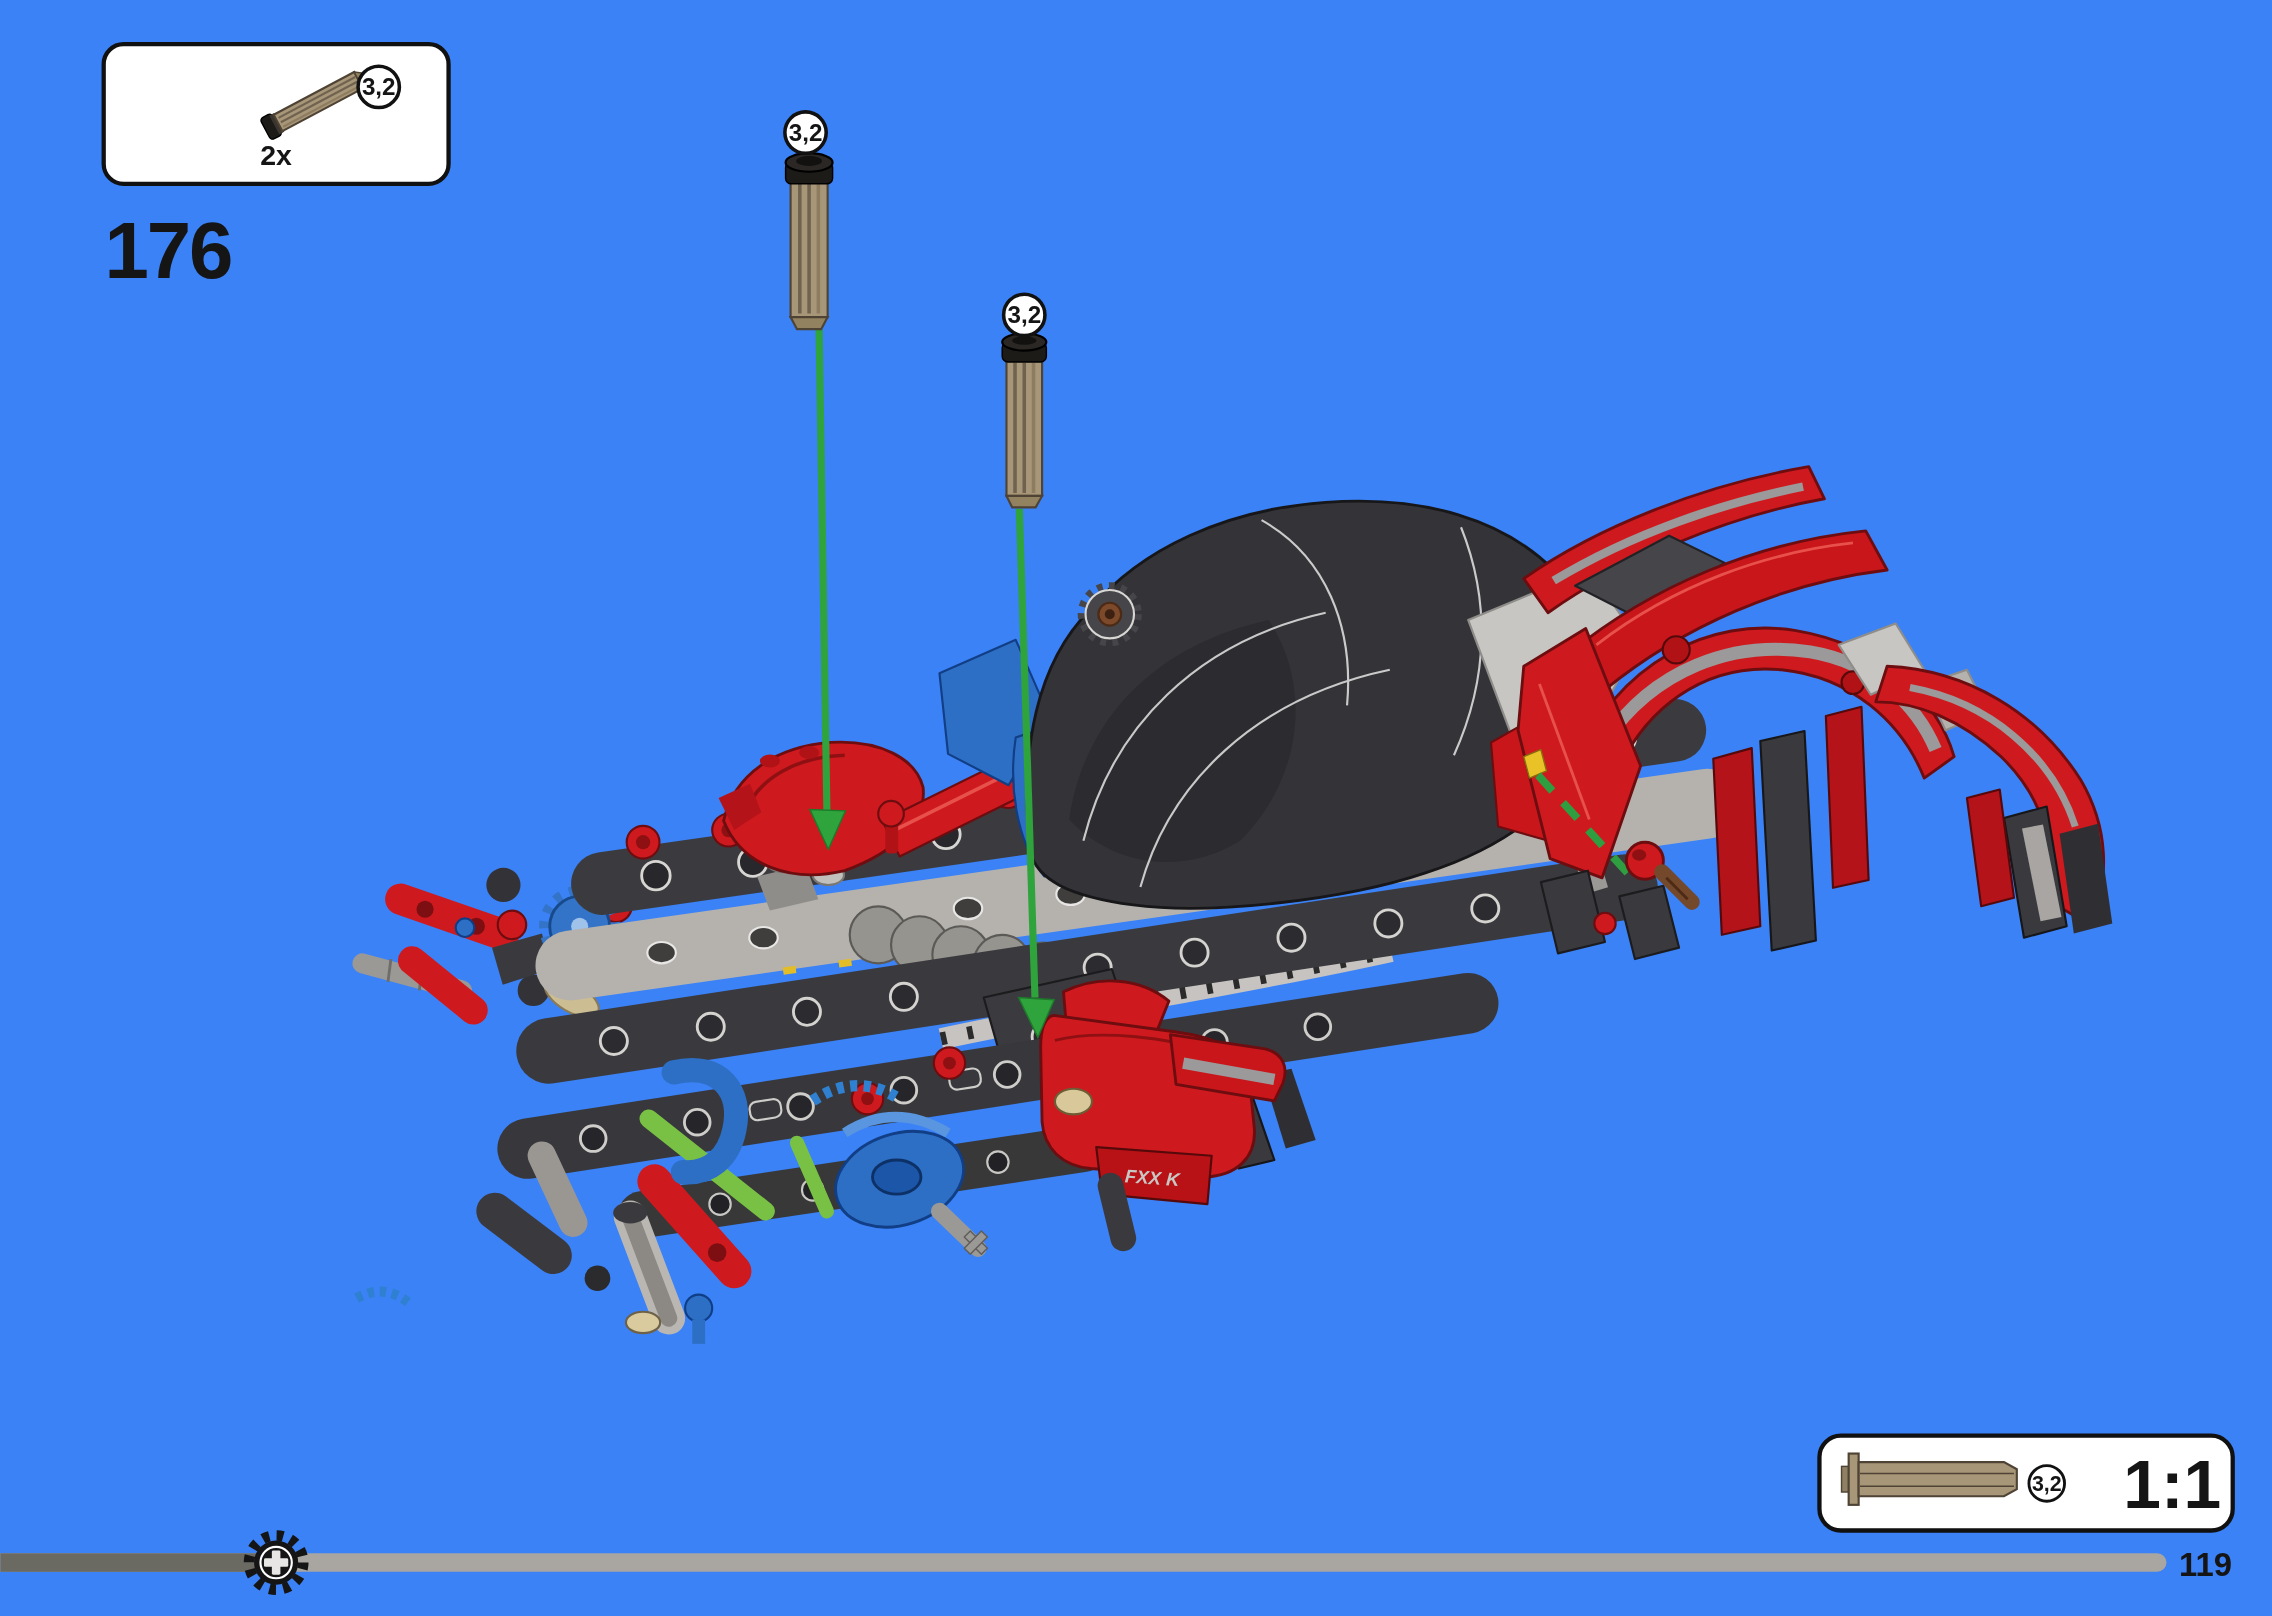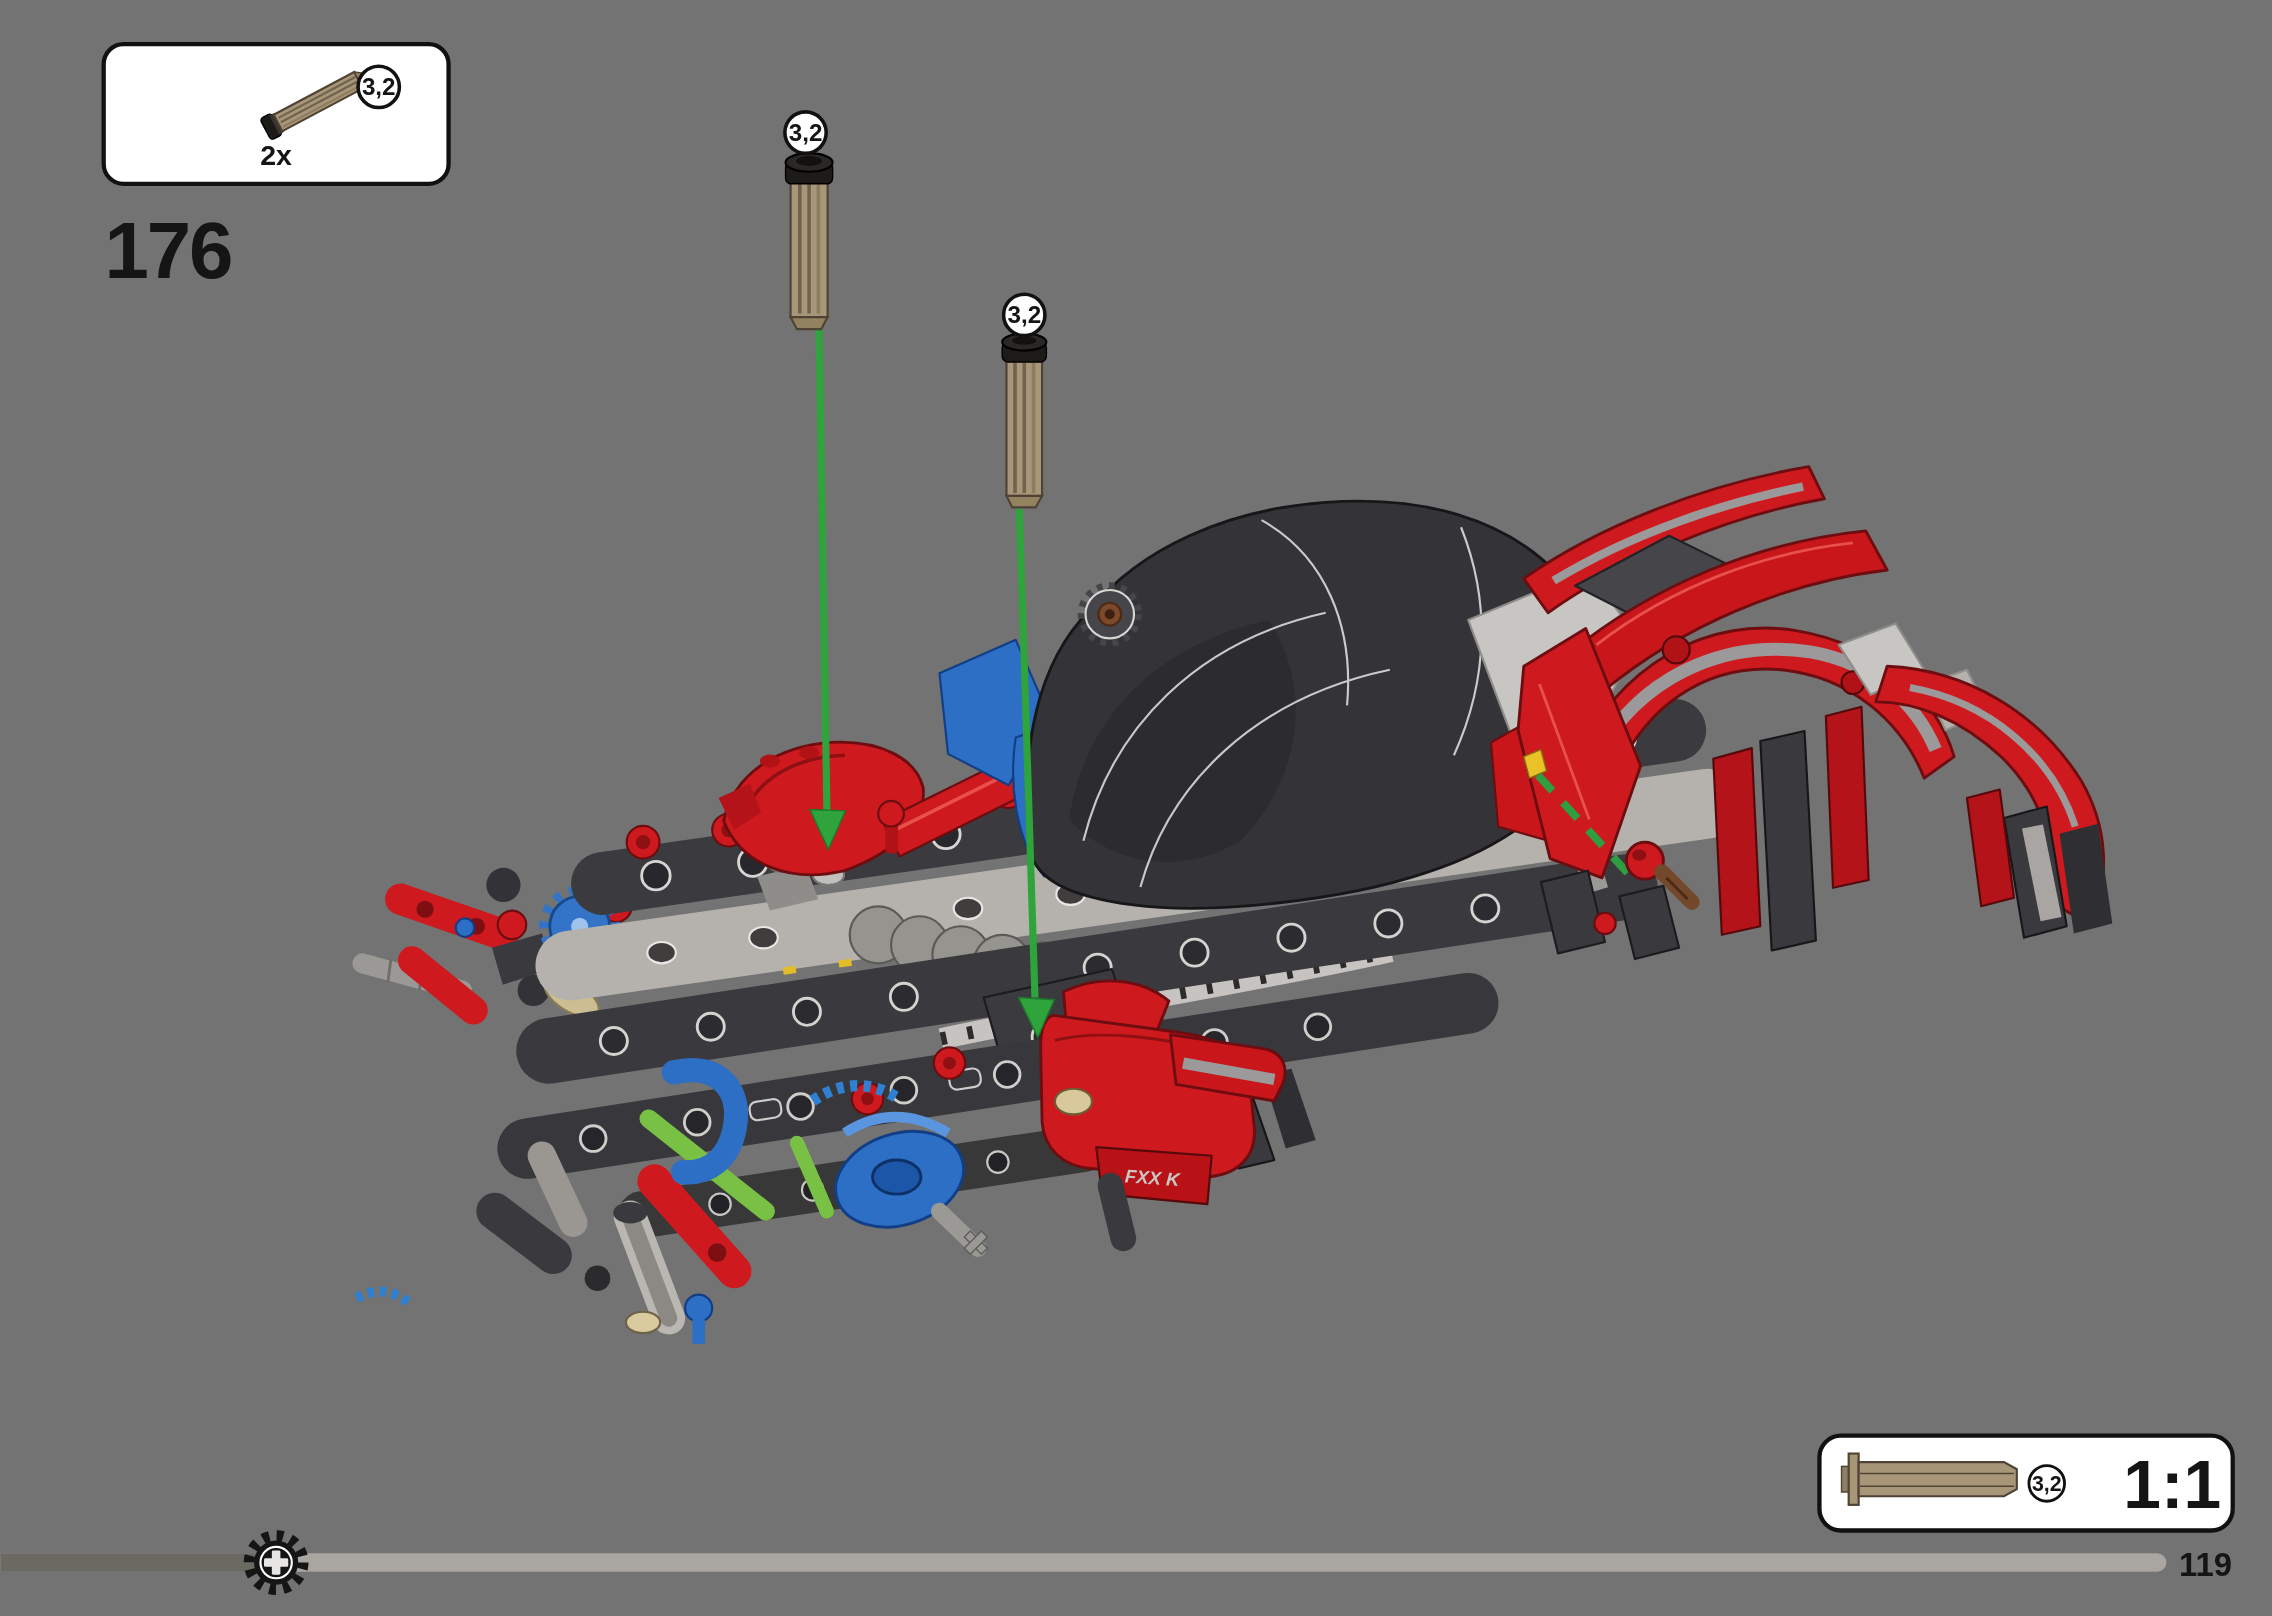--- a/index.html
+++ b/index.html
@@ -1,17 +1,17 @@
 <!DOCTYPE html>
 <html style="font-size:11.4px"><head>
 <meta charset="utf-8">
 <style>
   html,body{margin:0;padding:0;}
   body{background:#cfcecd;}
-  .page{position:relative;width:2273px;height:1616px;background:#737373;overflow:hidden;}
+  .page{position:relative;width:2273px;height:1616px;background:#3b82f6;overflow:hidden;}
   svg{position:absolute;left:0;top:0;}
   text{font-family:"Liberation Sans",sans-serif;font-weight:700;fill:#151515;}
   .lbl-circle-txt{font-size:34px;}
   .lbl-circle-txt-sm{font-size:30px;}
   .step-num{font-size:112px;letter-spacing:-3px;}
   .qty-txt{font-size:40px;}
   .scale-txt{font-size:95px;}
   .page-num{font-size:46px;}
   .badge-txt{font-size:26px;font-style:italic;fill:#c9c7c4;font-weight:700;}
 </style>

